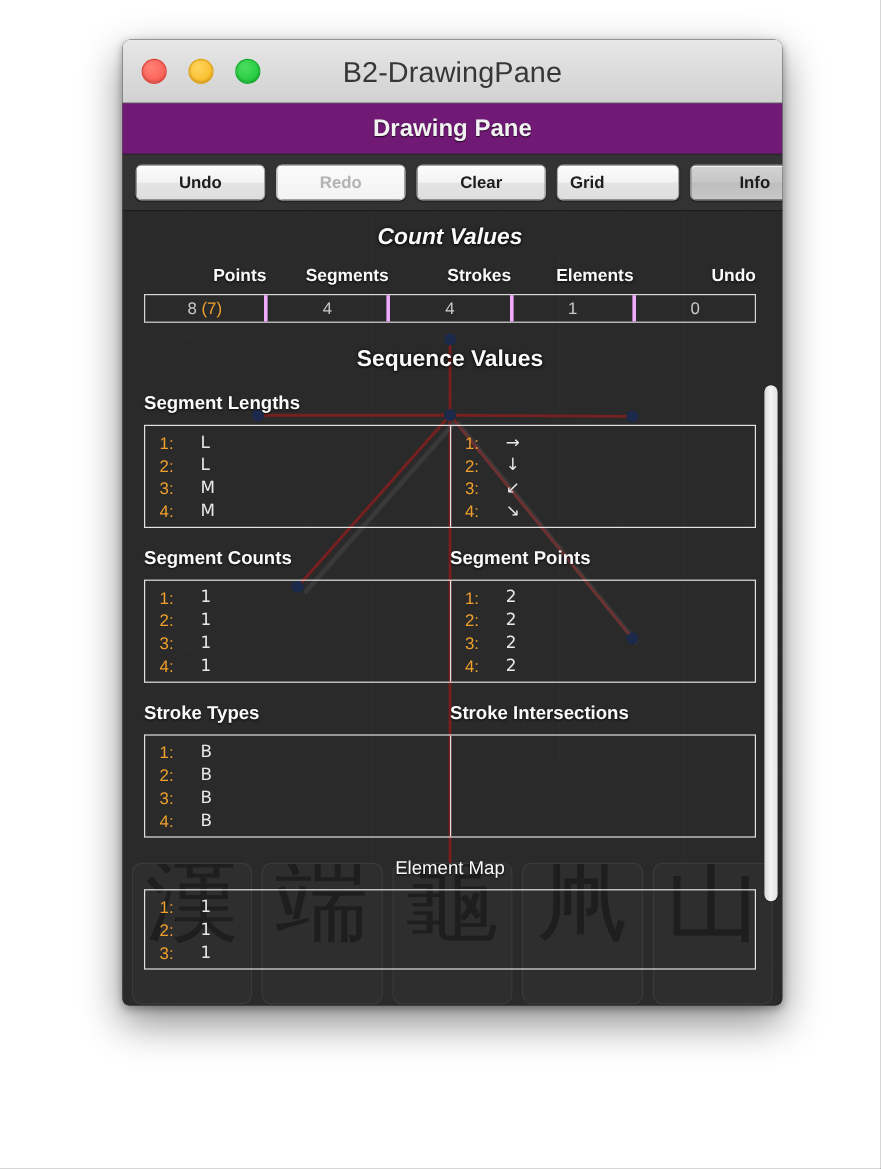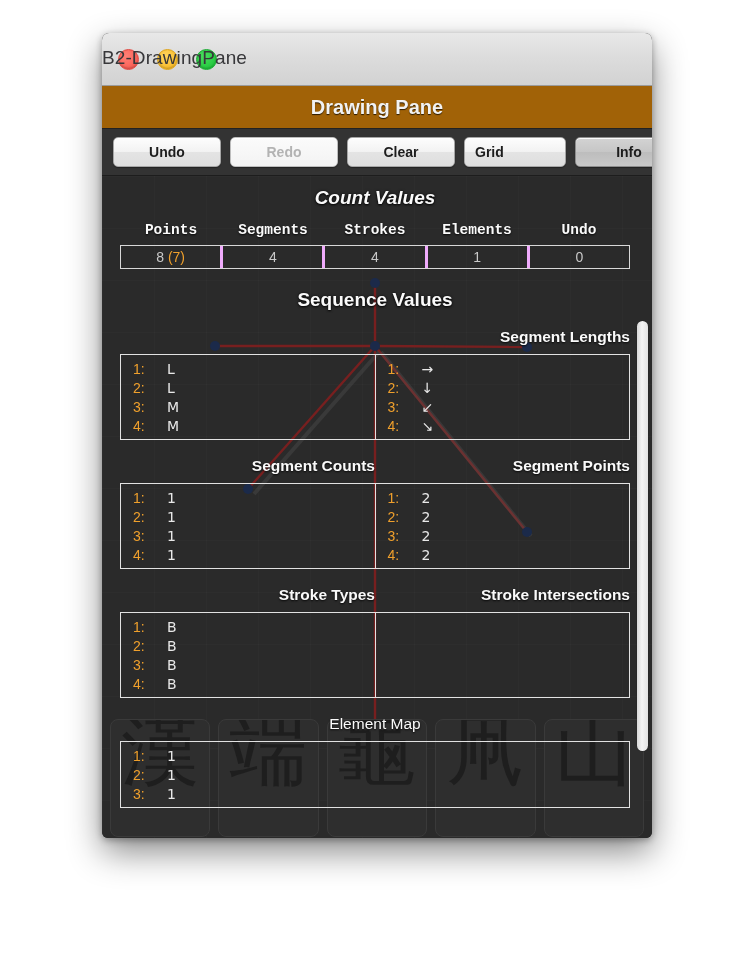--- a/index.html
+++ b/index.html
@@ -25,27 +25,27 @@
     height:52px;position:relative;
     background:linear-gradient(to bottom,#e8e8e8 0%,#dcdcdc 48%,#d2d2d2 100%);
     border-bottom:1px solid #9b9b9b;
   }
   .lights{position:absolute;left:16px;top:16px;display:flex;gap:18px;}
   .light{width:19px;height:19px;border-radius:50%;box-shadow:inset 0 -1px 2px rgba(0,0,0,.22);}
   .l-close{background:radial-gradient(circle at 38% 32%,#ff8176,#f9534a);border:1px solid #e0433c;}
   .l-min{background:radial-gradient(circle at 38% 32%,#ffd45e,#f7b519);border:1px solid #e0a313;}
   .l-max{background:radial-gradient(circle at 38% 32%,#4ade5e,#16c234);border:1px solid #12ab2b;}
   #win-title{
-    position:absolute;left:0;right:0;top:14px;text-align:left;
-    font-size:19px;color:#37373a;letter-spacing:.1px;
+    position:absolute;left:0;right:0;top:14px;text-align:center;
+    font-size:24px;color:#37373a;letter-spacing:.1px;
   }
 
   
   #pane-header{
-    height:42px;background:#a16207;
+    height:42px;background:#701a75;
     display:flex;align-items:center;justify-content:center;
     border-bottom:1px solid #222;
   }
   #pane-header span{
     color:#f2f2f2;font-size:20px;font-weight:bold;
     text-shadow:0 1px 1px rgba(0,0,0,.75);
   }
 
   
   #toolbar{
@@ -99,35 +99,34 @@
   }
   .sect-title{
     text-align:center;color:#fafafa;font-weight:bold;
     text-shadow:0 1px 2px rgba(0,0,0,.85),0 0 3px rgba(0,0,0,.6);
   }
   #count-title{font-size:19px;padding-top:11px;font-style:italic;}
   #seq-title{font-size:19px;padding-top:20px;}
 
   .count-head{display:flex;margin-top:13px;}
   .count-head div{
-    flex:1;text-align:center;font-size:14.5px;font-weight:bold;color:#fafafa;
+    flex:1;text-align:right;font-size:14.5px;font-weight:bold;color:#fafafa;
     text-shadow:0 1px 2px rgba(0,0,0,.85);
-    font-family:Liberation Mono, monospace;
   }
   .count-row{display:flex;margin-top:7px;border:1px solid #d8d8d8;}
   .count-row div{
     flex:1;text-align:center;font-size:14px;color:#c9c9c9;padding:3px 0;
     border-right:3px solid #f0abfc;
   }
   .count-row div:last-child{border-right:none;}
   .paren{color:#f0a02c;}
 
   .pair-head{display:flex;margin-top:17px;}
   .pair-head div{
-    flex:1;text-align:right;font-size:15.5px;font-weight:bold;color:#fafafa;
+    flex:1;text-align:left;font-size:15.5px;font-weight:bold;color:#fafafa;
     text-shadow:0 1px 2px rgba(0,0,0,.85);
   }
   .pair-box{display:flex;margin-top:8px;border:1px solid #e2e2e2;}
   .pair-col{flex:1;padding:4px 0 4px 12px;min-height:76px;box-sizing:border-box;}
   .pair-col.left{border-right:1px solid #e2e2e2;}
   .lrow{display:flex;align-items:center;height:19px;font-size:14px;}
   .lidx{color:#f0a02c;width:34px;font-weight:normal;}
   .lval{color:#e8e8e8;font-family:"DejaVu Sans",sans-serif;}
 
   .single-head{text-align:center;font-size:15.5px;font-weight:normal;color:#fafafa;

